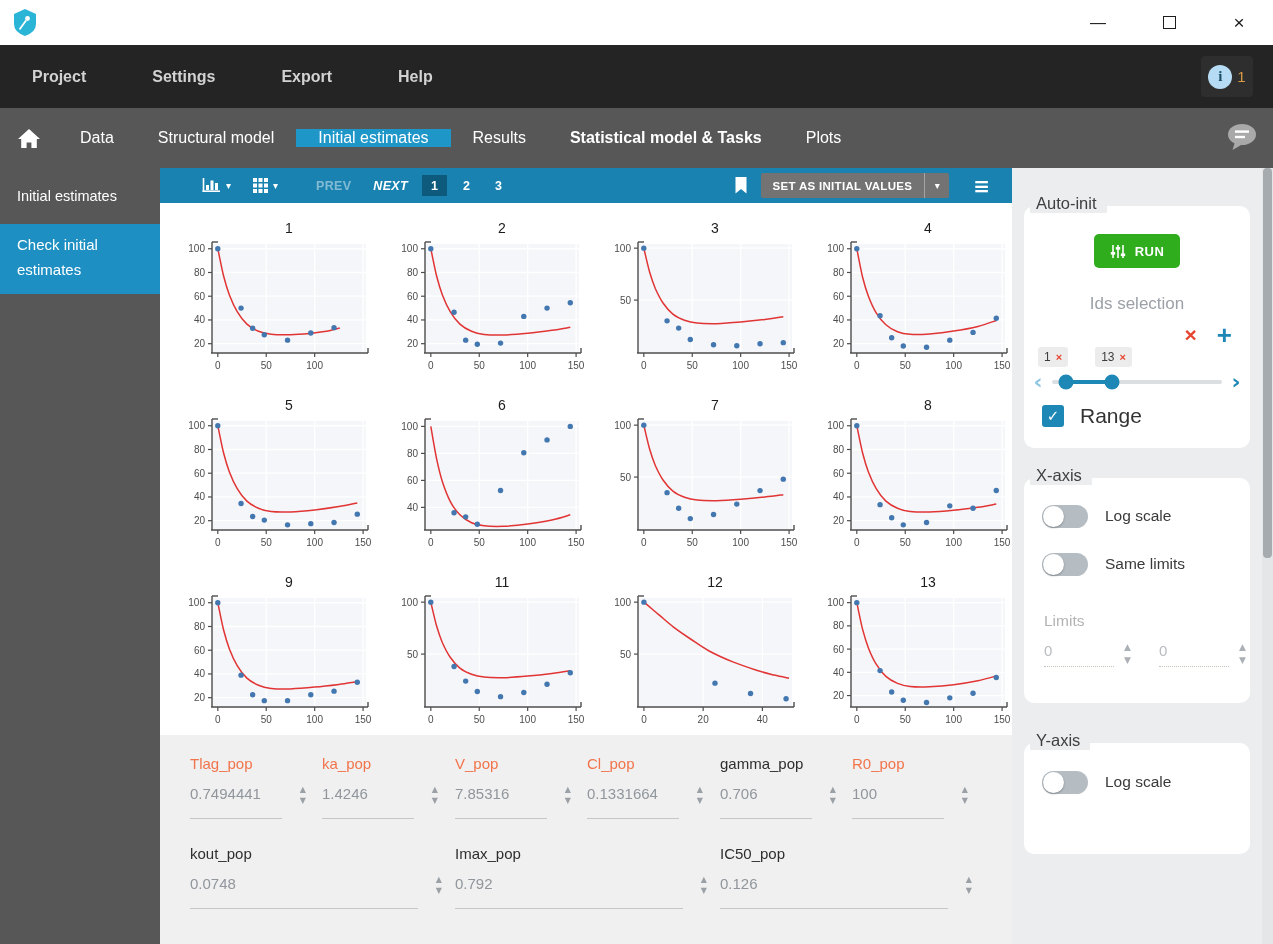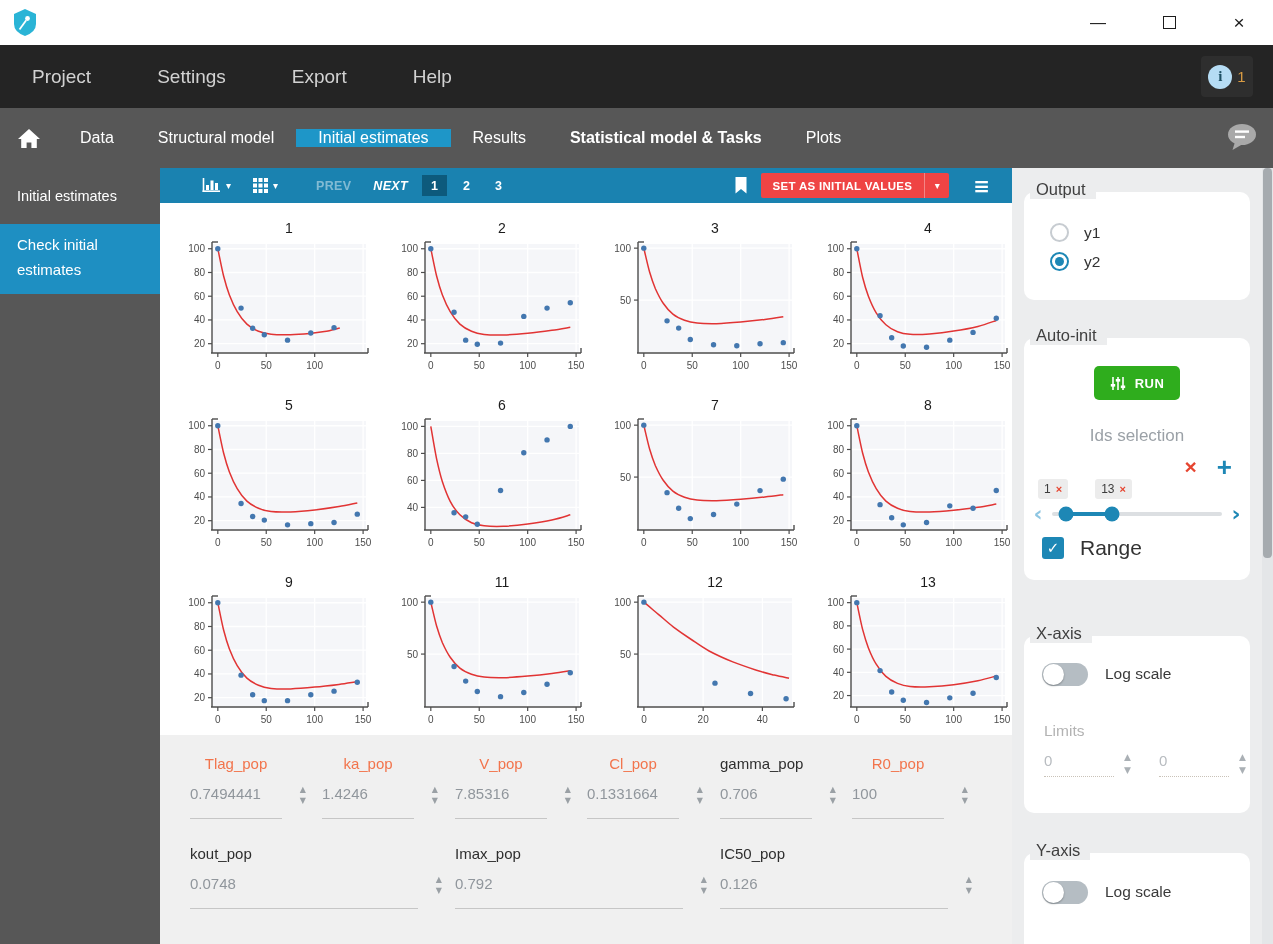--- a/index.html
+++ b/index.html
@@ -11,21 +11,21 @@
   .logo{position:absolute;left:13px;top:9px;}
   .wtitle{position:absolute;left:46px;top:13px;font-size:15px;color:#191919;}
   .wctrl{position:absolute;top:0;height:45px;width:46px;display:flex;align-items:center;justify-content:center;color:#1c1c1c;cursor:default;}
   .wctrl.min{left:1075px;font-size:16px;}
   .wctrl.max{left:1146px;}
   .maxbox{width:11px;height:11px;border:1.2px solid #1c1c1c;}
   .wctrl.close{left:1216px;font-size:19px;font-weight:300;}
 
   
   .menubar{position:absolute;top:45px;width:100%;height:63px;background:#242424;display:flex;align-items:center;}
-  .menu-item{color:#d2d2d2;font-size:19px;margin-left:66px;cursor:default;}
+  .menu-item{color:#d2d2d2;font-size:16px;margin-left:66px;cursor:default;font-weight:bold;}
   .menu-item:first-child{margin-left:32px;}
   .info-badge{position:absolute;right:20px;top:11px;width:52px;height:41px;background:#2e2e2e;border-radius:4px;display:flex;align-items:center;justify-content:center;gap:5px;}
   .info-circle{width:24px;height:24px;border-radius:50%;background:#b5dcf4;color:#1d4f63;font-weight:700;font-size:15px;display:flex;align-items:center;justify-content:center;font-family:"Liberation Serif","DejaVu Serif",serif;}
   .info-count{color:#d89b43;font-size:15px;}
 
   
   .tabbar{position:absolute;top:108px;width:100%;height:60px;background:#575757;display:flex;align-items:stretch;}
   .home{width:58px;display:flex;align-items:center;justify-content:center;}
   #tabs{display:flex;align-items:center;}
   .tab{display:flex;align-items:center;padding:0 22px;color:#fff;font-size:16px;white-space:nowrap;}
@@ -44,36 +44,36 @@
   .icon-btn{display:flex;align-items:center;gap:5px;}
   .caret{font-family:"DejaVu Sans",sans-serif;font-size:10px;color:#fff;}
   .gap22{margin-left:22px;}
   .prev{margin-left:38px;font-size:12.5px;font-weight:700;color:rgba(255,255,255,.45);letter-spacing:.3px;}
   .next{margin-left:22px;font-size:12.5px;font-weight:700;letter-spacing:.3px;font-style:italic;}
   #pages{display:flex;align-items:center;margin-left:14px;gap:7px;}
   .page{min-width:19px;height:21px;display:flex;align-items:center;justify-content:center;font-weight:700;font-size:12.5px;padding:0 3px;}
   .page.active{background:#0d5a7c;}
   .tool-right{margin-left:auto;display:flex;align-items:center;}
   .bookmark{margin-right:13px;display:flex;align-items:center;}
-  .setbtn{display:flex;align-items:stretch;height:25px;background:#ef4444;border-radius:2px;overflow:hidden;cursor:default;}
+  .setbtn{display:flex;align-items:stretch;height:25px;background:#737373;border-radius:2px;overflow:hidden;cursor:default;}
   .setlabel{padding:0 12px;font-size:11.5px;font-weight:700;letter-spacing:.3px;display:flex;align-items:center;}
   .setcaret{width:24px;display:flex;align-items:center;justify-content:center;border-left:1px solid rgba(255,255,255,.35);font-size:10px;font-family:"DejaVu Sans",sans-serif;}
   .ham{margin:0 22px 0 24px;font-size:20px;font-weight:700;font-family:"DejaVu Sans",sans-serif;}
 
   
   .plots{position:absolute;left:160px;top:203px;width:852px;height:532px;background:#fff;display:grid;grid-template-columns:repeat(4,213px);grid-auto-rows:177px;}
   .pcell{position:relative;}
   .ptitle{height:36px;display:flex;align-items:flex-end;justify-content:center;padding-left:45px;padding-bottom:3px;box-sizing:border-box;font-size:14px;color:#1c1c1c;}
   .pcell svg{display:block;font-family:"Liberation Sans","DejaVu Sans",sans-serif;}
 
   
   .params{position:absolute;left:160px;top:735px;width:852px;height:209px;background:#f0f0f0;}
   .param{position:absolute;}
   .plabel{font-size:15px;height:20px;color:#2e2e2e;}
-  .param.orange .plabel{color:#f2744c;text-align:center;}
+  .param.orange .plabel{color:#f2744c;}
   .inrow{position:relative;margin-top:10px;border-bottom:1px solid #c6c6c6;padding-bottom:16px;display:flex;align-items:center;}
   .inrow input{border:none;outline:none;background:transparent;color:#90969c;font-size:15px;width:100%;padding:0;font-family:inherit;}
   .spin{position:absolute;right:-24px;top:1px;display:flex;flex-direction:column;gap:4px;color:#9aa0a5;font-size:8px;line-height:7px;font-family:"DejaVu Sans",sans-serif;}
 
   
   .rp{position:absolute;left:1012px;top:168px;width:250px;height:776px;background:#ecedee;overflow:hidden;}
   .rp-section{position:relative;margin:0 12px;}
   .sec-title{position:absolute;top:-12px;left:6px;background:#ecedee;padding:0 10px 0 6px;font-size:16.5px;color:#3f3f3f;z-index:2;}
   .card{background:#fff;border-radius:10px;position:relative;}
   #sec-output{margin-top:24px;}
@@ -96,21 +96,21 @@
   .slider-row{display:flex;align-items:center;margin-top:5px;padding:0 5px;height:20px;}
   .chev{font-size:22px;font-weight:700;width:18px;text-align:center;line-height:18px;font-family:"DejaVu Sans",sans-serif;}
   .chev.l{color:#8ec6e2;}
   .chev.r{color:#1d87b5;}
   .track{position:relative;flex:1;height:4px;background:#dcdfe2;border-radius:2px;margin:0 5px;}
   .fill{position:absolute;top:0;height:4px;background:#1d87b5;}
   .handle{position:absolute;top:50%;width:15px;height:15px;border-radius:50%;background:#1d87b5;transform:translate(-50%,-50%);}
   .range-row{display:flex;align-items:center;gap:16px;margin-top:12px;padding-left:18px;}
   .checkbox{width:22px;height:22px;border-radius:3px;background:#1d87b5;color:#fff;display:flex;align-items:center;justify-content:center;font-size:15px;font-weight:700;font-family:"DejaVu Sans",sans-serif;}
   .range-label{font-size:21px;color:#333;}
-  #sec-xaxis{margin-top:56px;}
+  #sec-xaxis{margin-top:30px;}
   .xcard{padding:26px 0 36px 0;}
   .toggle-row{display:flex;align-items:center;gap:17px;height:24px;margin:0 0 24px 18px;}
   .toggle-row:last-child{margin-bottom:0;}
   .pill{width:46px;height:23px;border-radius:12px;background:#b5bdc3;position:relative;flex:none;}
   .knob{position:absolute;left:1px;top:1px;width:21px;height:21px;border-radius:50%;background:#fff;box-shadow:0 1px 2px rgba(0,0,0,.3);}
   .toggle-label{font-size:15.5px;color:#3a3a3a;}
   .limits-label{margin:36px 0 0 20px;font-size:15.5px;color:#b3b3b3;height:18px;}
   .limits-row{display:flex;gap:28px;padding:10px 0 0 20px;}
   .lim{display:flex;align-items:center;}
   .lim input{width:70px;border:none;border-bottom:1px dotted #c9c2b8;background:none;outline:none;font-size:15px;color:#555;padding:2px 0 7px;font-family:inherit;}
@@ -816,33 +816,20 @@
           <div class="spin">
             <span>▲</span>
             <span>▼</span>
           </div>
         </div>
       </div>
     </div>
 
   <div class="rp">
 
-    <div class="rp-section" id="sec-output">
-      <div class="sec-title">Output</div>
-      <div class="card outcard" id="output-card">
-          <div class="radio-row">
-            <span class="radio"></span>
-            <span class="radio-label">y1</span>
-          </div>
-          <div class="radio-row">
-            <span class="radio sel"></span>
-            <span class="radio-label">y2</span>
-          </div>
-        </div>
-    </div>
 
     <div class="rp-section" id="sec-autoinit">
       <div class="sec-title">Auto-init</div>
       <div class="card autoinit">
         <button class="run">
           <svg width="16" height="15" viewBox="0 0 16 15">
             <g stroke="#fff" stroke-width="1.6">
                 <line x1="3" y1="1" x2="3" y2="14"></line>
                 <line x1="8" y1="1" x2="8" y2="14"></line>
                 <line x1="13" y1="1" x2="13" y2="14"></line>
@@ -889,20 +876,26 @@
     <div class="rp-section" id="sec-xaxis">
       <div class="sec-title">X-axis</div>
       <div class="card xcard">
         <div id="x-toggles">
             <div class="toggle-row">
               <span class="pill">
                 <span class="knob"></span>
               </span>
               <span class="toggle-label">Log scale</span>
             </div>
+            <div class="toggle-row">
+              <span class="pill">
+                <span class="knob"></span>
+              </span>
+              <span class="toggle-label">Same limits</span>
+            </div>
           </div>
         <div class="limits-label">Limits</div>
         <div class="limits-row" id="limits-row">
             <div class="lim">
               <input placeholder="0" style="">
               <div class="spin2">
                 <span>▲</span>
                 <span>▼</span>
               </div>
             </div>

